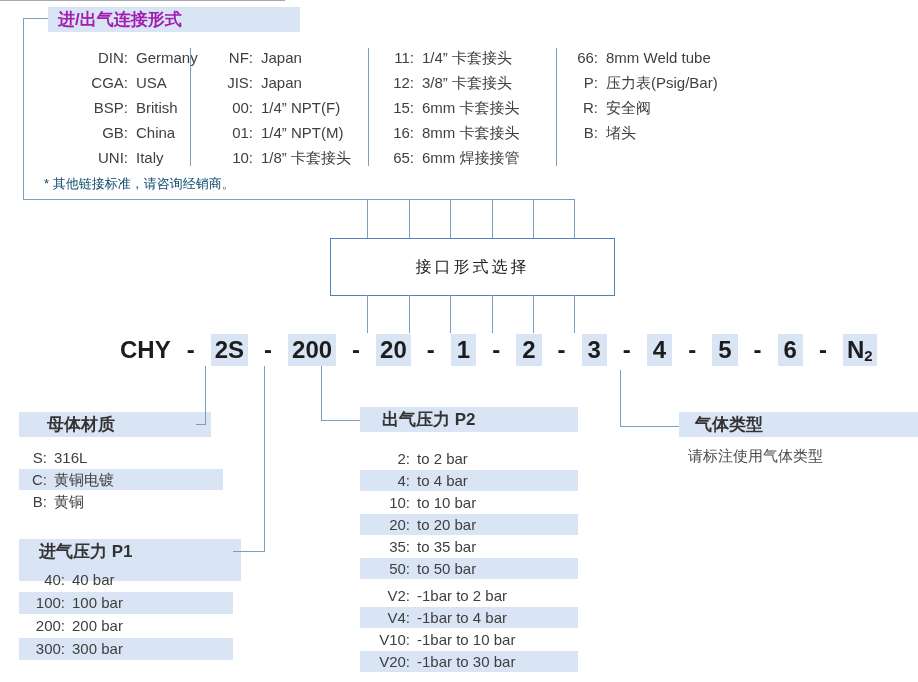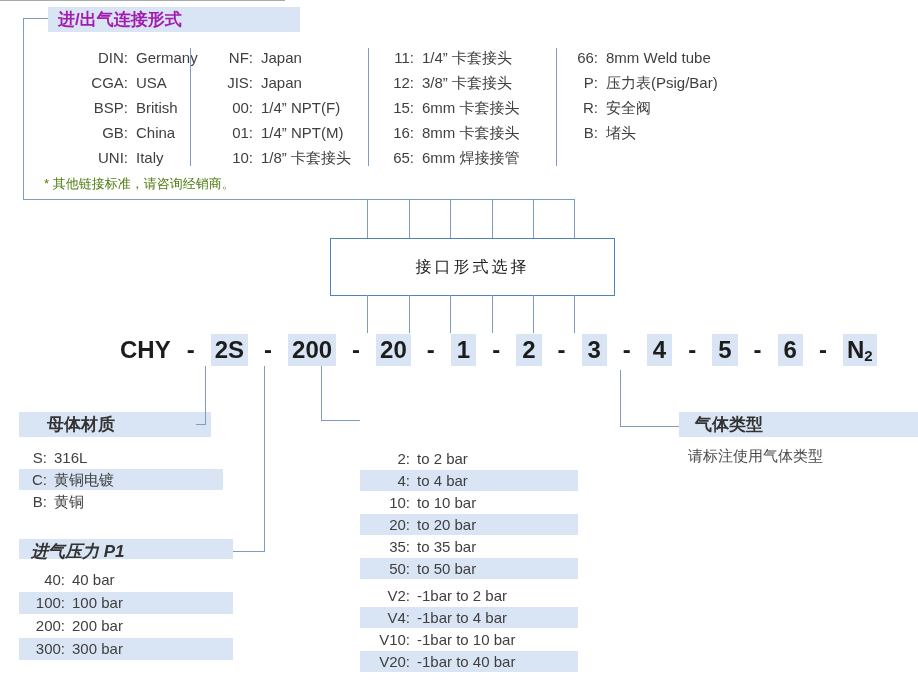--- a/index.html
+++ b/index.html
@@ -19,21 +19,21 @@
     background:#d9e5f4;
   }
   .conn-col{position:absolute;top:45px;}
   .conn-row{display:flex;height:25px;line-height:25px;font-size:15px;}
   .conn-row .code{display:inline-block;text-align:right;color:#3f3f3f;}
   .conn-row .val{margin-left:8px;color:#3f3f3f;white-space:nowrap;}
   .col-c1 .code{width:88px;}
   .col-c2 .code{width:48px;}
   .col-c3 .code{width:32px;}
   .col-c4 .code{width:30px;}
-  .footnote{left:44px;top:175px;font-size:13px;color:#4d7c0f;}
+  .footnote{left:44px;top:175px;font-size:13px;color:#0c4a6e;}
 
   
   .iface-box{
     left:330px;top:238px;width:283px;height:56px;
     border:1.5px solid #4f81bd;background:#fff;
     display:flex;align-items:center;justify-content:center;
     font-size:16px;color:#222;letter-spacing:3px;
   }
 
   
@@ -232,21 +232,21 @@
         <span class="code">C:</span>
         <span class="val">黄铜电镀</span>
       </div>
 
       <div class="row">
         <span class="code">B:</span>
         <span class="val">黄铜</span>
       </div>
     </div>
 
-  <div class="abs sec-label" style="left:19px;top:539px;width:202px;padding-left:12px;height:20px;line-height:26px;font-style:italic;">
+  <div class="abs sec-label" style="left:19px;top:539px;width:202px;padding-left:20px;height:42px;line-height:26px;">
     <span>进气压力 P1</span>
   </div>
   <div class="abs list p1-list">
 
       <div class="row">
         <span class="code">40:</span>
         <span class="val">40 bar</span>
       </div>
 
       <div class="row hl-bg">
@@ -258,20 +258,23 @@
         <span class="code">200:</span>
         <span class="val">200 bar</span>
       </div>
 
       <div class="row hl-bg">
         <span class="code">300:</span>
         <span class="val">300 bar</span>
       </div>
     </div>
 
+  <div class="abs sec-label" style="left:360px;top:407px;width:196px;padding-left:22px;">
+    <span>出气压力 P2</span>
+  </div>
   <div class="abs list p2-list">
 
       <div class="row">
         <span class="code">2:</span>
         <span class="val">to 2 bar</span>
       </div>
 
       <div class="row hl-bg">
         <span class="code">4:</span>
         <span class="val">to 4 bar</span>
@@ -307,21 +310,21 @@
         <span class="val">-1bar to 4 bar</span>
       </div>
 
       <div class="row">
         <span class="code">V10:</span>
         <span class="val">-1bar to 10 bar</span>
       </div>
 
       <div class="row hl-bg">
         <span class="code">V20:</span>
-        <span class="val">-1bar to 40 bar</span>
+        <span class="val">-1bar to 30 bar</span>
       </div>
     </div>
 
   <div class="abs sec-label" style="left:679px;top:412px;width:223px;padding-left:16px;">
     <span>气体类型</span>
   </div>
   <div class="abs gas-note">请标注使用气体类型</div>
 
 <div class="line" style="left: 367px; top: 199px; width: 1px; height: 39px;"></div>
     <div class="line" style="left: 367px; top: 295px; width: 1px; height: 38px;"></div>

